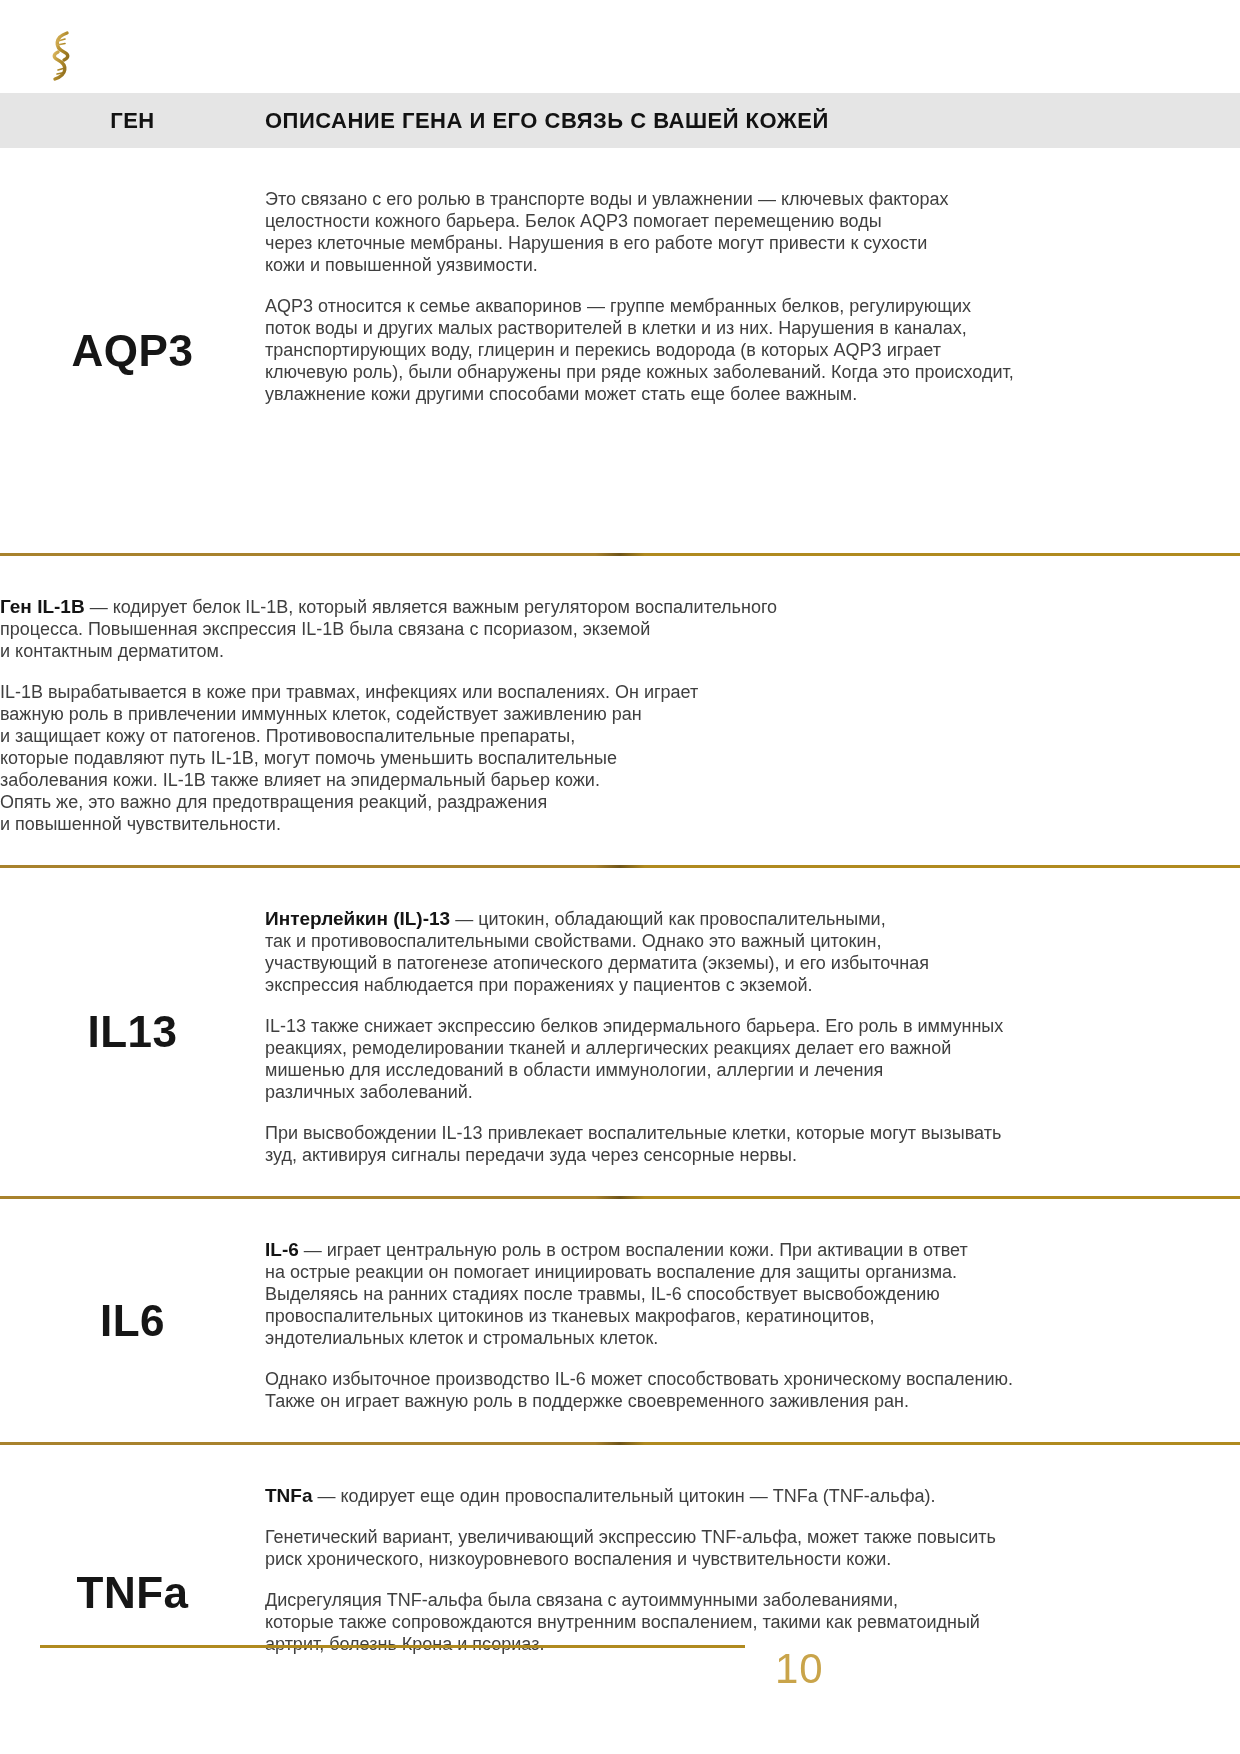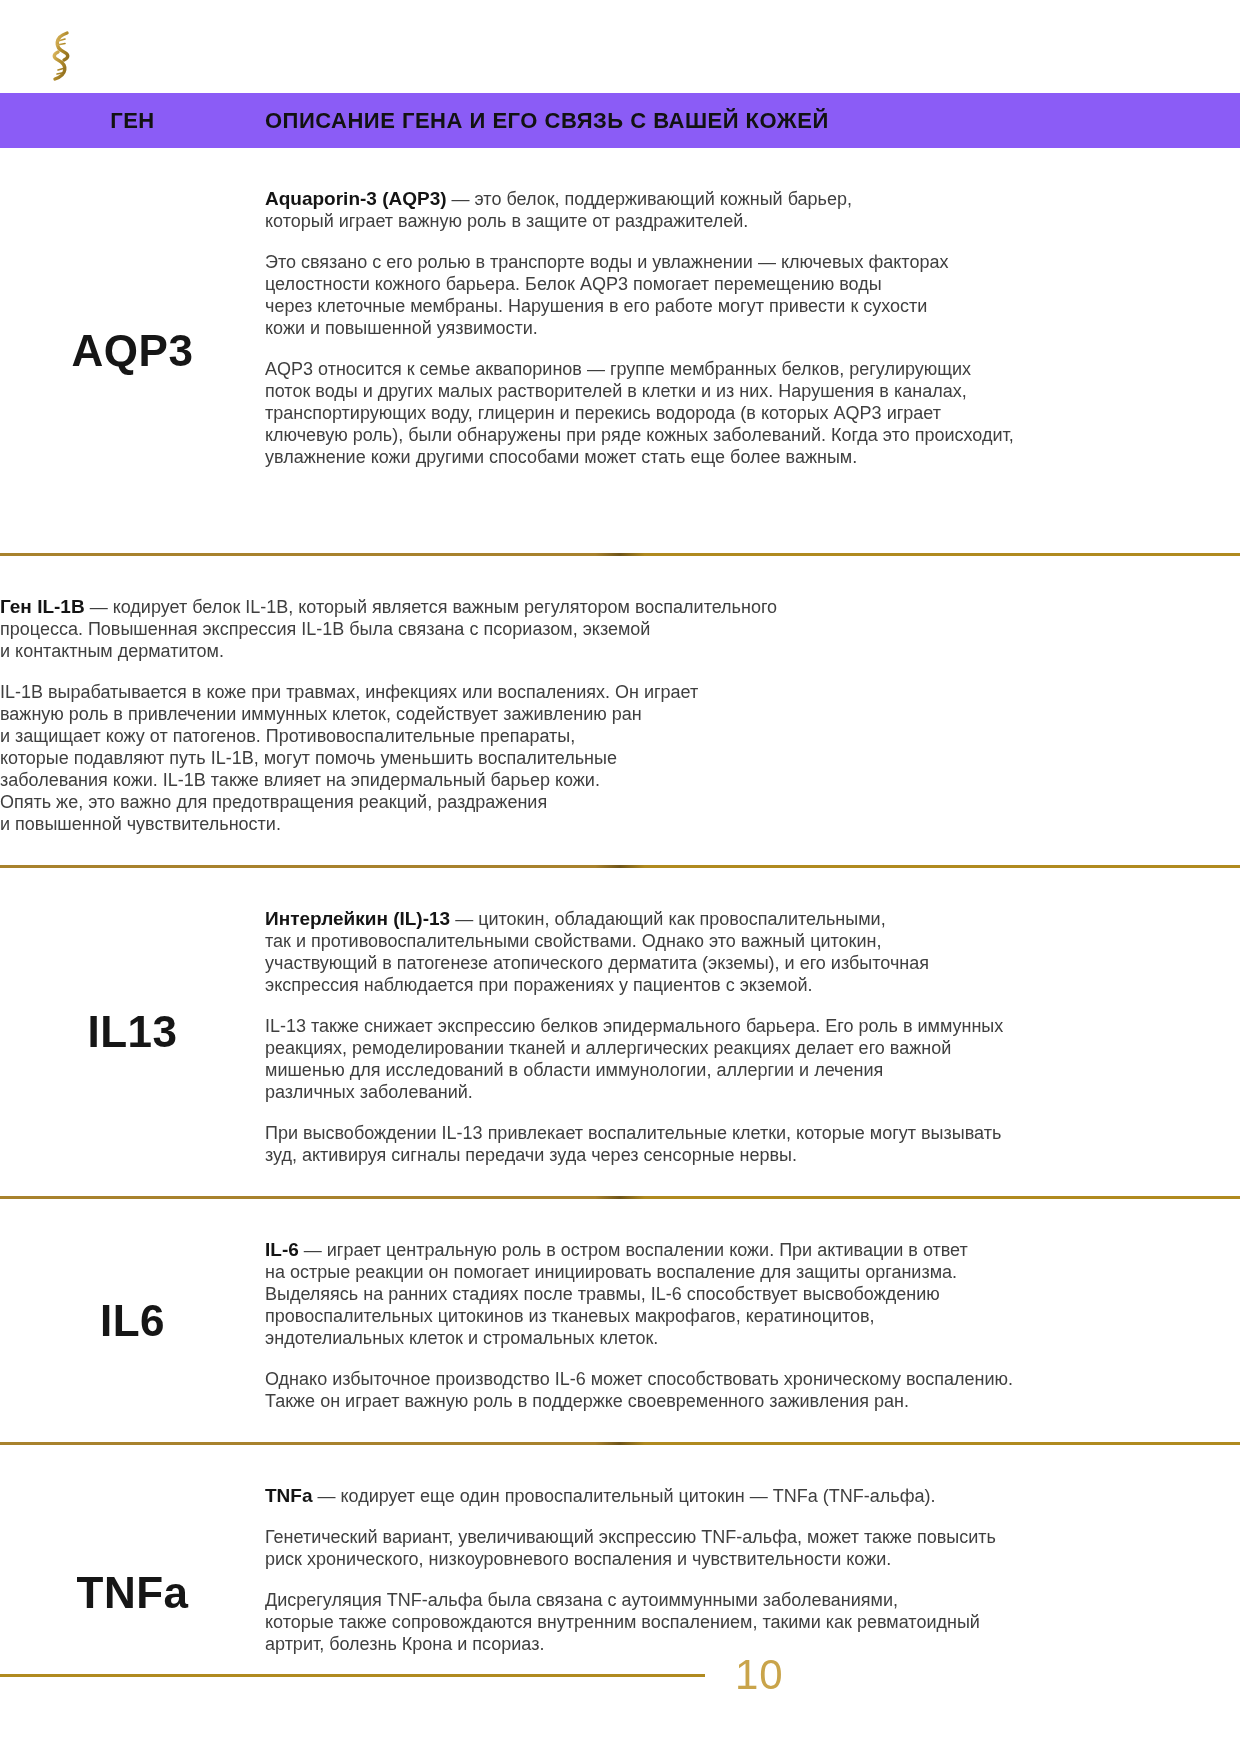--- a/index.html
+++ b/index.html
@@ -7,21 +7,21 @@
   body {
     width:1240px; height:1754px; position:relative; overflow:hidden;
     font-family:"Liberation Sans", "DejaVu Sans", sans-serif;
     color:#3f3f3f;
   }
   .logo {
     position:absolute; left:45px; top:30px; width:32px; height:52px;
   }
   .header-band {
     position:absolute; left:0; top:93px; width:1240px; height:55px;
-    background:#8b5cf6; display:flex; align-items:center;
+    background:#e5e5e5; display:flex; align-items:center;
   }
   .header-gene {
     width:265px; text-align:center;
     font-size:22px; font-weight:bold; color:#121212; letter-spacing:0.5px;
   }
   .header-desc {
     flex:1; text-align:left;
     font-size:22px; font-weight:bold; color:#121212; letter-spacing:0.5px;
   }
   #gene-rows { position:absolute; left:0; top:148px; width:1240px; }
@@ -45,21 +45,21 @@
     width:1240px; height:3px;
     background:linear-gradient(90deg,#a8822d 0%,#a8822d 48%,#6e5418 50%,#b08a1f 52%,#b08a1f 100%);
   }
   #gene-rows > .gene-row:nth-child(1) { min-height:405px; }
   #gene-rows > .gene-row:nth-child(3) { min-height:289px; }
   #gene-rows > .gene-row:nth-child(5) { min-height:306px; }
   #gene-rows > .gene-row:nth-child(7) { min-height:229px; }
   #gene-rows > .gene-row:nth-child(9) { min-height:295px; }
   .footer {
     position:absolute; left:0; top:1645px; width:1240px; height:60px;
-    display:flex; align-items:center;
+    display:flex; padding-left:40px;
   }
   .footer-line {
     width:705px; height:3px; background:#b08a1f; flex:0 0 705px;
   }
   .page-number {
     margin-left:30px; font-size:42px; font-weight:200; color:#c9a44a; letter-spacing:1px;
   }
 </style>
 </head>
 <body>
@@ -83,22 +83,20 @@
   <div class="header-gene">ГЕН</div>
   <div class="header-desc">ОПИСАНИЕ ГЕНА И ЕГО СВЯЗЬ С ВАШЕЙ КОЖЕЙ</div>
 </div>
 
 <div id="gene-rows">
     <div class="gene-row">
       <div class="gene-cell">
         <div class="gene-name">AQP3</div>
       </div>
       <div class="desc-cell">
-        <p class="para"><span class="lead">Aquaporin-3 (AQP3)</span><span class="ptext"> — это белок, поддерживающий кожный барьер,
-который играет важную роль в защите от раздражителей.</span></p>
         <p class="para"><span class="ptext">Это связано с его ролью в транспорте воды и увлажнении — ключевых факторах
 целостности кожного барьера. Белок AQP3 помогает перемещению воды
 через клеточные мембраны. Нарушения в его работе могут привести к сухости
 кожи и повышенной уязвимости.</span></p>
         <p class="para"><span class="ptext">AQP3 относится к семье аквапоринов — группе мембранных белков, регулирующих
 поток воды и других малых растворителей в клетки и из них. Нарушения в каналах,
 транспортирующих воду, глицерин и перекись водорода (в которых AQP3 играет
 ключевую роль), были обнаружены при ряде кожных заболеваний. Когда это происходит,
 увлажнение кожи другими способами может стать еще более важным.</span></p>
       </div>

